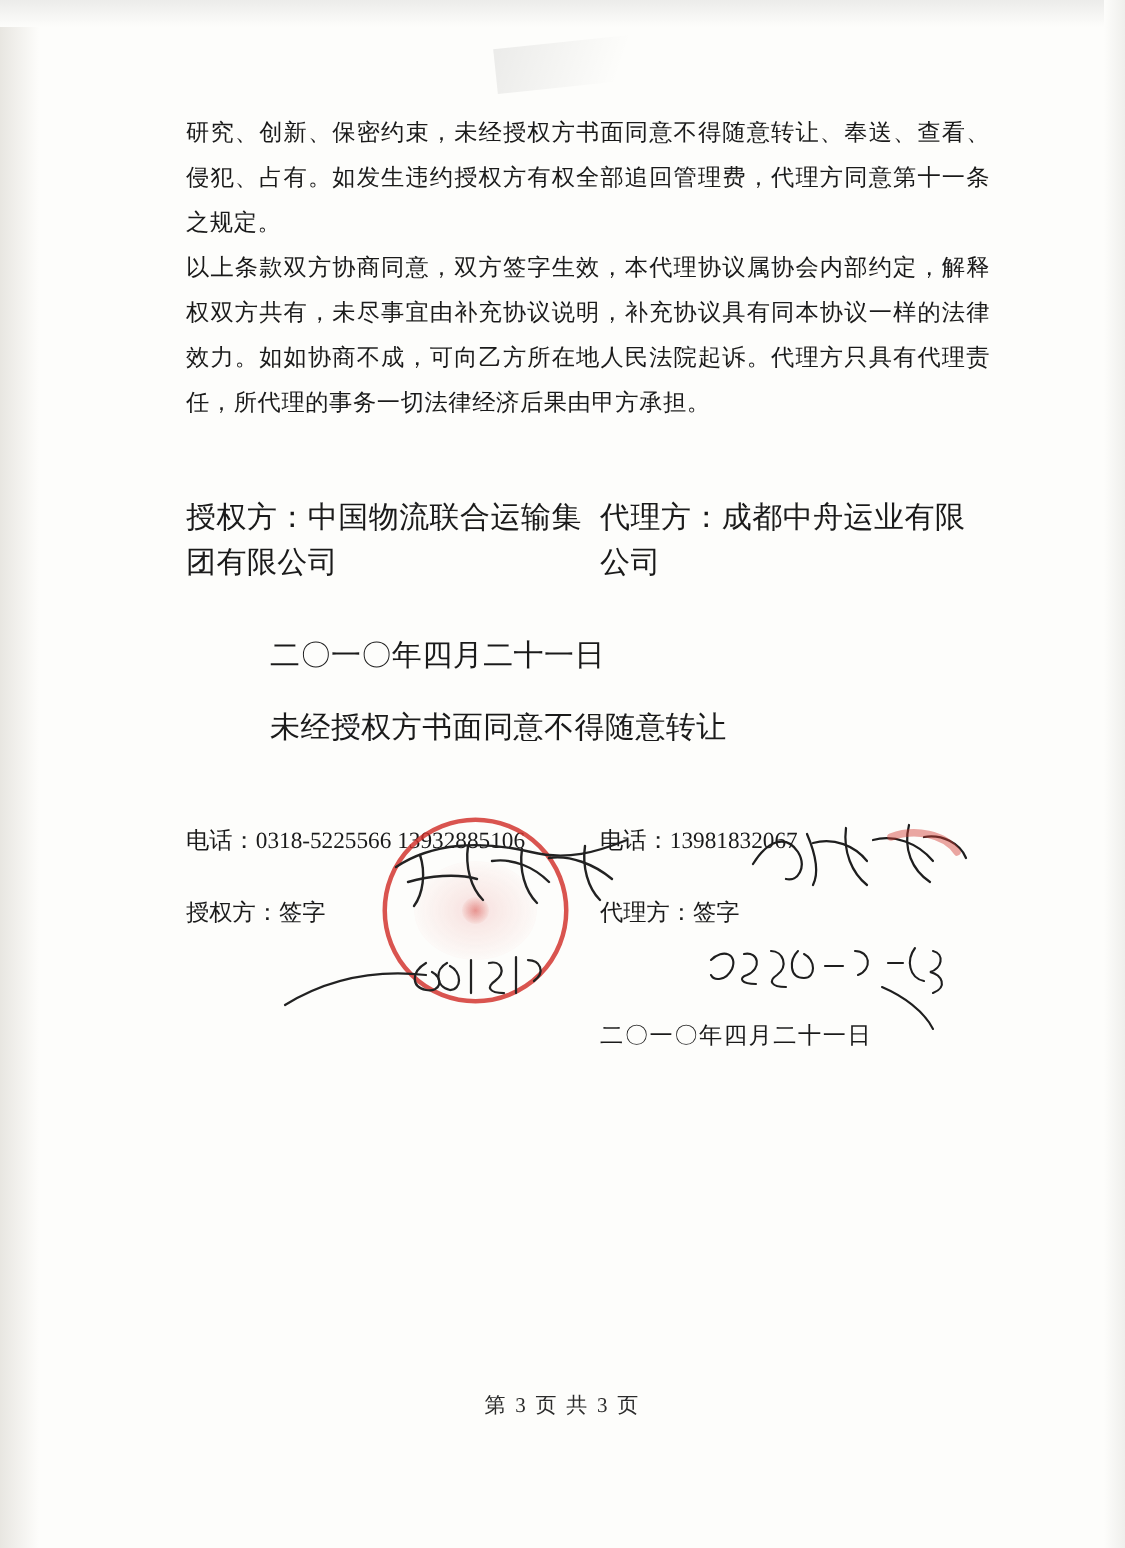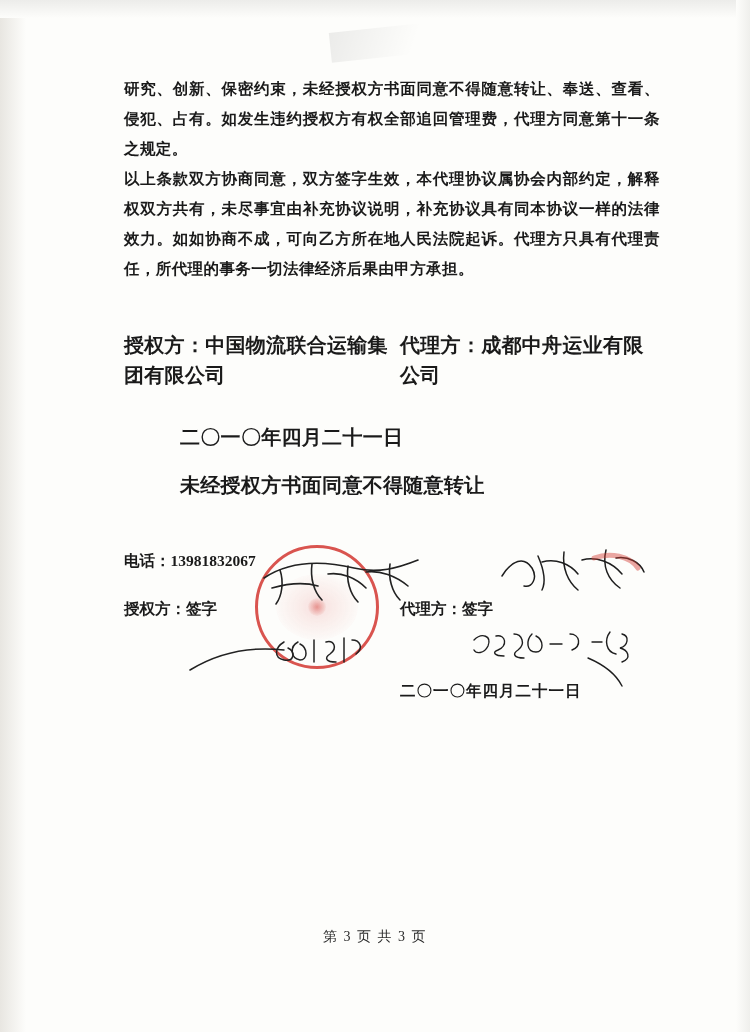--- a/index.html
+++ b/index.html
@@ -48,21 +48,20 @@
     background: linear-gradient(115deg, rgba(0,0,0,0.07), rgba(0,0,0,0) 65%);
     transform: rotate(-6deg);
     pointer-events: none;
   }
 
   .content {
     position: absolute;
     left: 124px;
     top: 74px;
     width: 536px;
-    font-weight: bold;
   }
 
   .para {
     font-size: 15.5px;
     line-height: 30px;
     letter-spacing: 0.4px;
     text-align: justify;
     margin: 0;
   }
   .section-head {
@@ -200,20 +199,23 @@
 
     <div class="sig-line indent-1">二〇一〇年四月二十一日</div>
 
     <div class="spacer-sm"></div>
 
     <div class="sig-line indent-1">未经授权方书面同意不得随意转让</div>
 
     <div class="spacer-lg"></div>
 
     <div class="phone-row">
+      <div class="sig-col-left">
+        <span>电话：</span><span>0318-5225566 13932885106</span>
+      </div>
       <div class="sig-col-right">
         <span>电话：</span><span>13981832067</span>
       </div>
     </div>
 
     <div class="spacer-sm"></div>
 
     <div class="signature-row">
       <div class="sig-col-left">
         <span>授权方：</span><span>签字</span>

